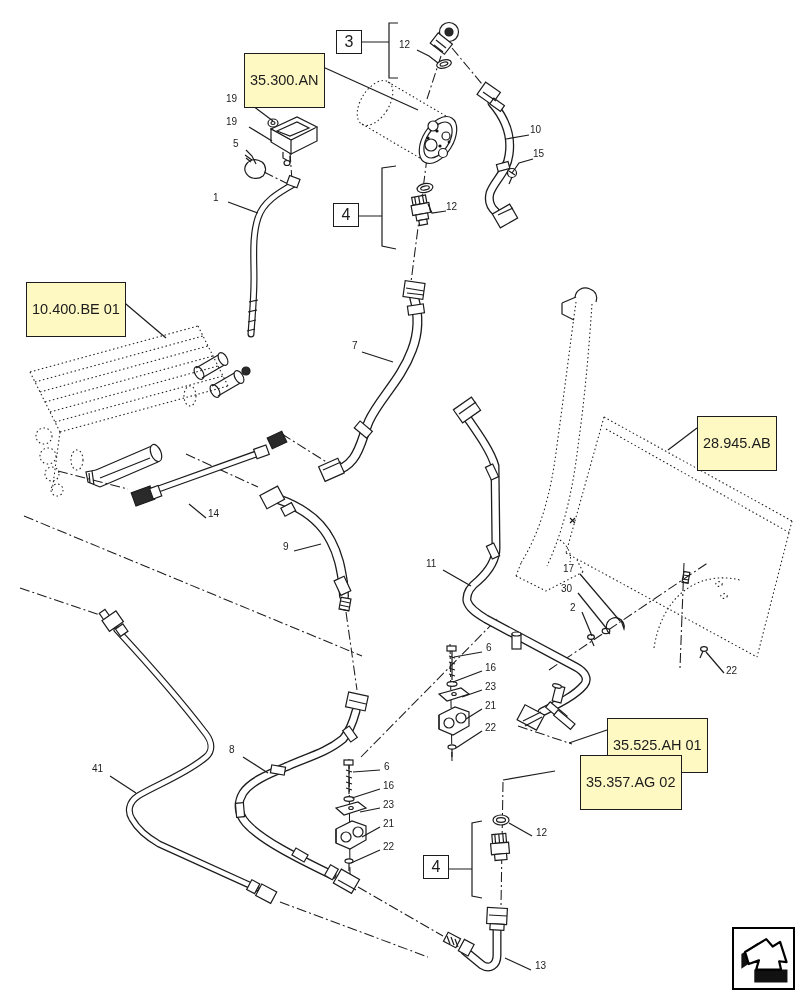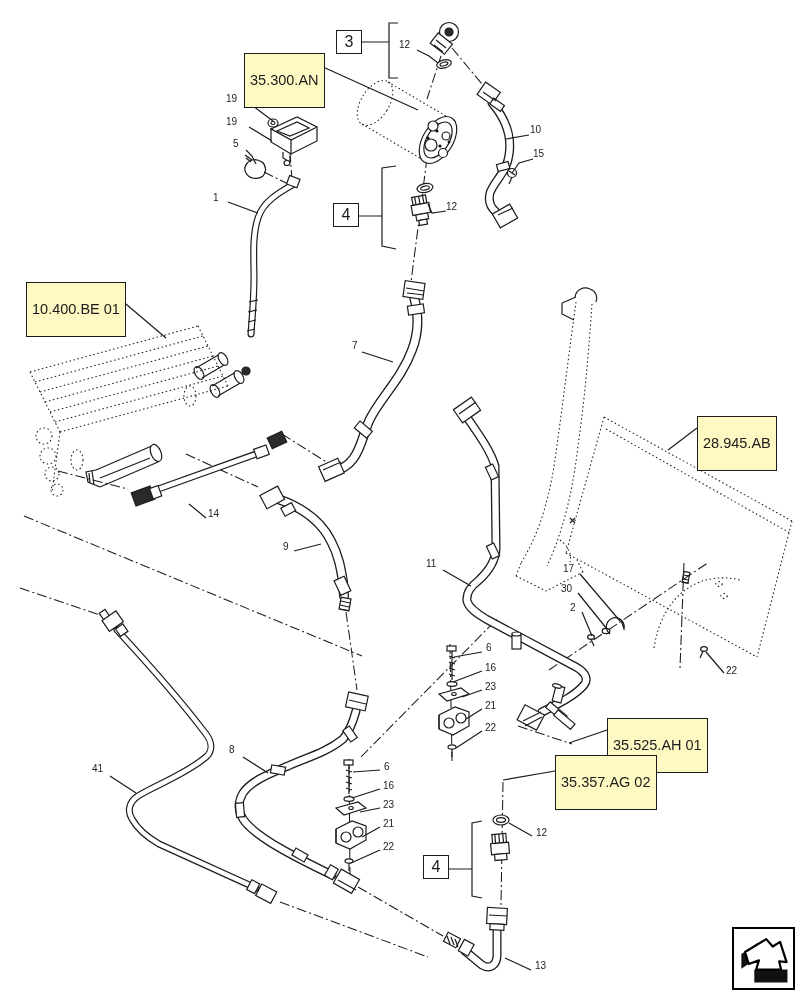--- a/index.html
+++ b/index.html
@@ -391,21 +391,21 @@
     <polyline class="ln" points="697,428 668,450"></polyline>
     <polyline class="ln" points="607,730 569,743"></polyline>
     <polyline class="ln" points="555,771 503,780"></polyline>
   </g>
 </svg>
 
 <div class="refbox" style="left:244px;top:53px">35.300.AN</div>
 <div class="refbox" style="left:26px;top:282px">10.400.BE 01</div>
 <div class="refbox" style="left:697px;top:416px">28.945.AB</div>
 <div class="refbox" style="left:607px;top:718px">35.525.AH 01</div>
-<div class="refbox" style="left:555px;top:755px">35.357.AG 02</div>
+<div class="refbox" style="left:580px;top:755px">35.357.AG 02</div>
 
 <div class="gbox" style="left:336px;top:30px">3</div>
 <div class="gbox" style="left:333px;top:203px">4</div>
 <div class="gbox" style="left:423px;top:855px">4</div>
 
 <div class="co" style="left:226px;top:94px">19</div>
 <div class="co" style="left:226px;top:117px">19</div>
 <div class="co" style="left:233px;top:139px">5</div>
 <div class="co" style="left:213px;top:193px">1</div>
 <div class="co" style="left:399px;top:40px">12</div>

